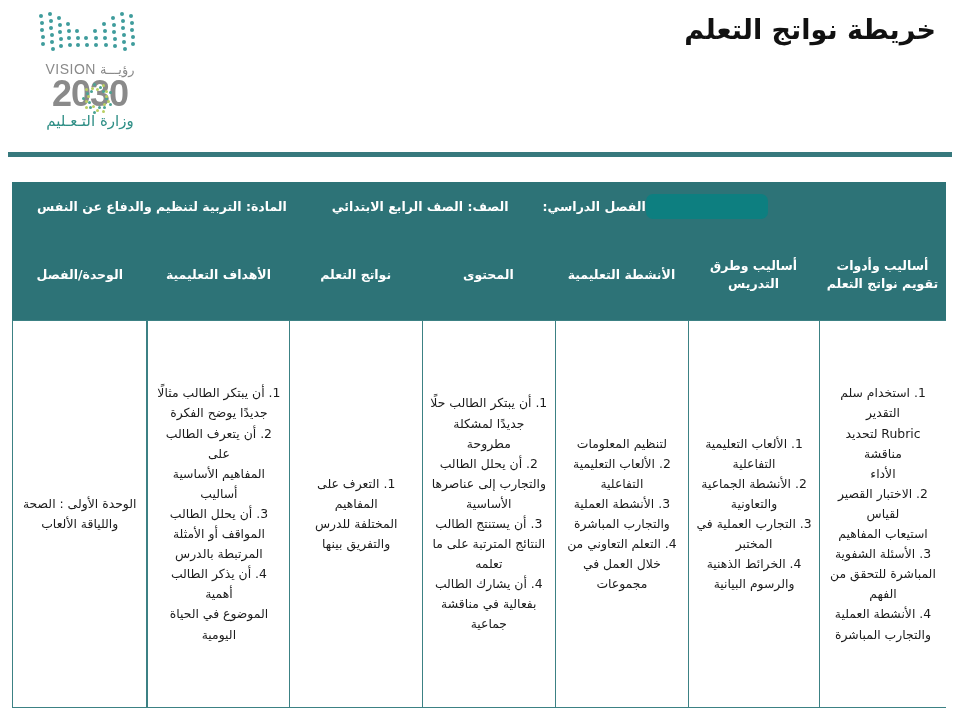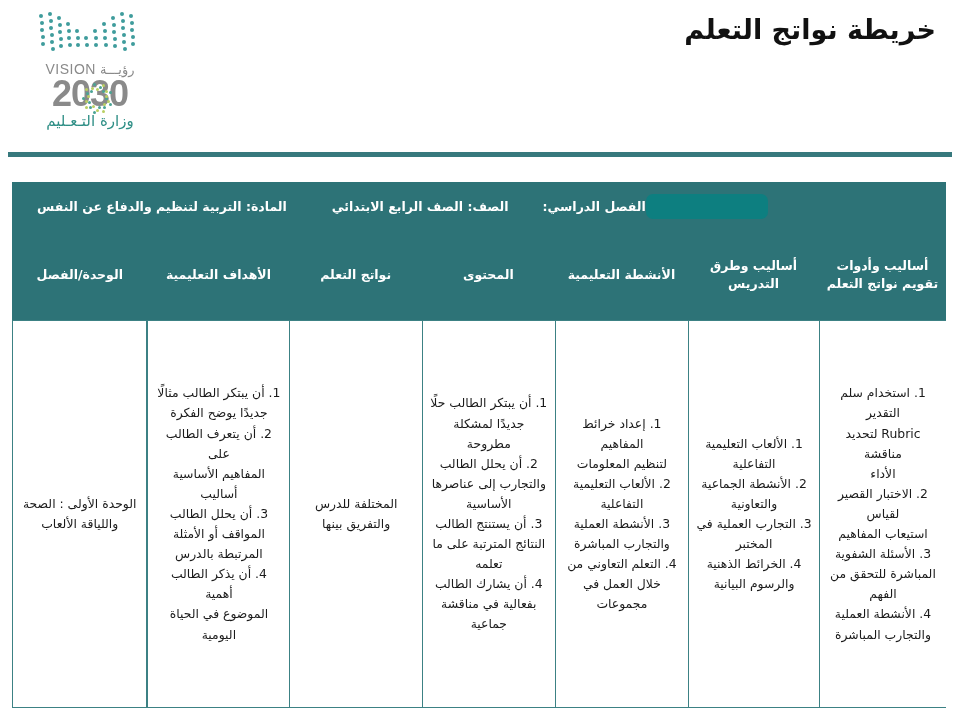--- a/index.html
+++ b/index.html
@@ -358,21 +358,20 @@
           <span class="ln">2. الأنشطة الجماعية</span>
           <span class="ln">والتعاونية</span>
           <span class="ln">3. التجارب العملية في</span>
           <span class="ln">المختبر</span>
           <span class="ln">4. الخرائط الذهنية</span>
           <span class="ln">والرسوم البيانية</span>
         </div>
     </div>
     <div class="body-cell c-activities">
       <div class="cell-text">
-          <span class="ln">1. إعداد خرائط المفاهيم</span>
           <span class="ln">لتنظيم المعلومات</span>
           <span class="ln">2. الألعاب التعليمية</span>
           <span class="ln">التفاعلية</span>
           <span class="ln">3. الأنشطة العملية</span>
           <span class="ln">والتجارب المباشرة</span>
           <span class="ln">4. التعلم التعاوني من</span>
           <span class="ln">خلال العمل في</span>
           <span class="ln">مجموعات</span>
         </div>
     </div>
@@ -386,20 +385,21 @@
           <span class="ln">3. أن يستنتج الطالب</span>
           <span class="ln">النتائج المترتبة على ما</span>
           <span class="ln">تعلمه</span>
           <span class="ln">4. أن يشارك الطالب</span>
           <span class="ln">بفعالية في مناقشة</span>
           <span class="ln">جماعية</span>
         </div>
     </div>
     <div class="body-cell c-content">
       <div class="cell-text">
+          <span class="ln">1. التعرف على المفاهيم</span>
           <span class="ln">المختلفة للدرس</span>
           <span class="ln">والتفريق بينها</span>
         </div>
     </div>
     <div class="body-cell c-objectives">
       <div class="cell-text">
           <span class="ln">1. أن يبتكر الطالب مثالًا</span>
           <span class="ln">جديدًا يوضح الفكرة</span>
           <span class="ln">2. أن يتعرف الطالب على</span>
           <span class="ln">المفاهيم الأساسية</span>

